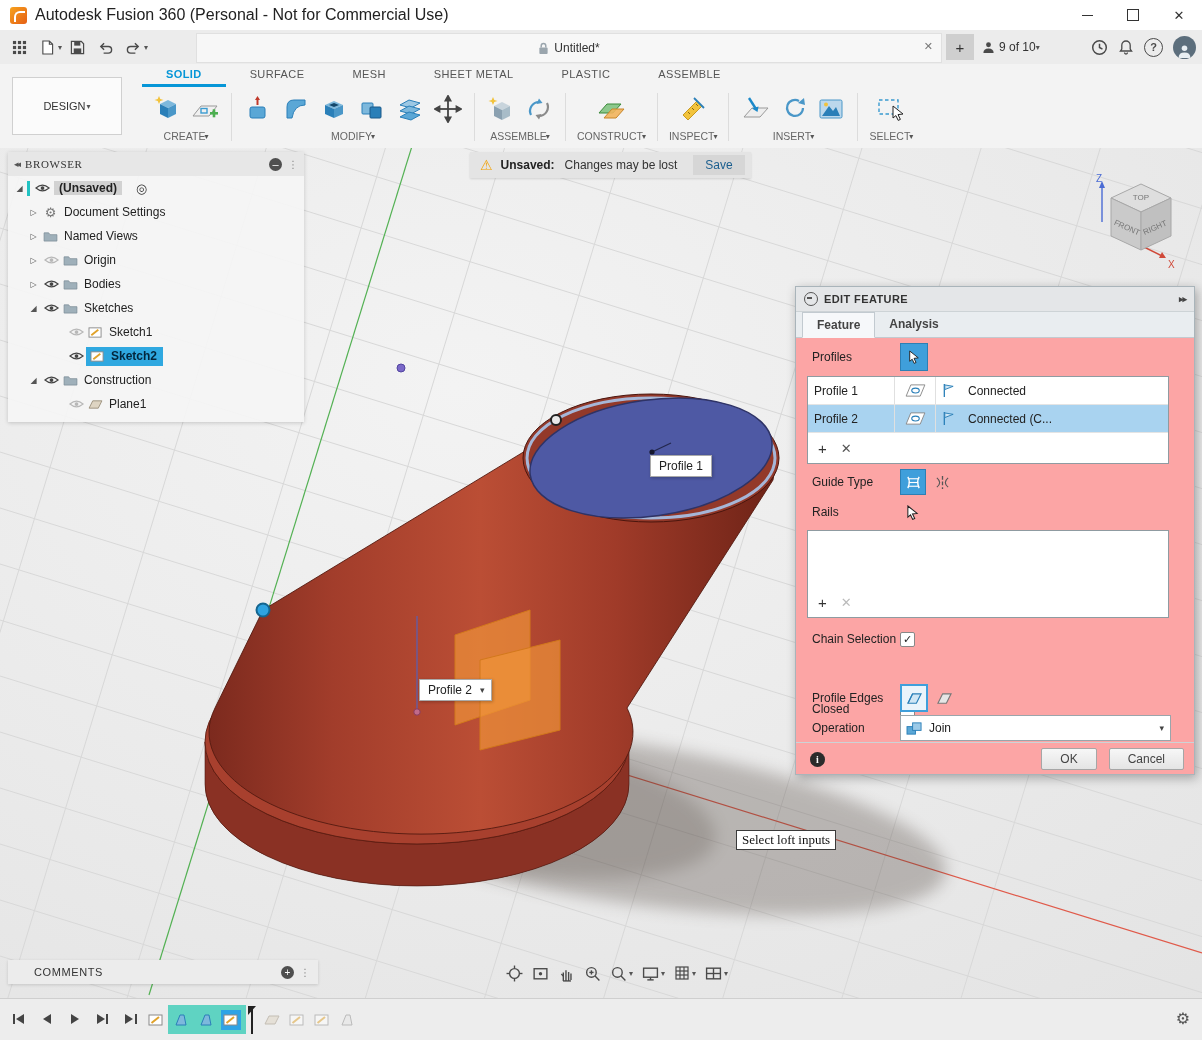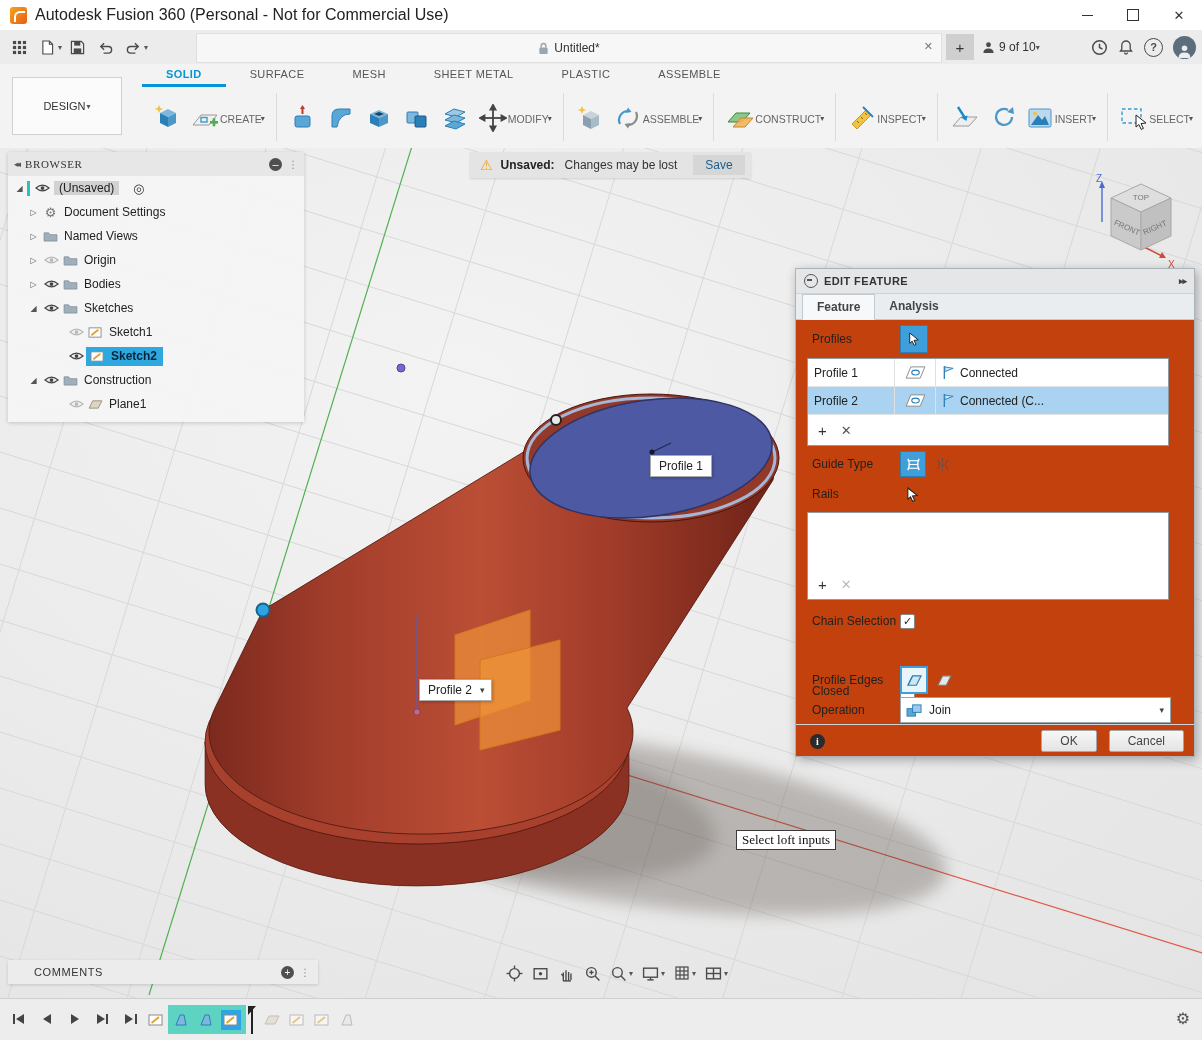--- a/index.html
+++ b/index.html
@@ -31,21 +31,21 @@
   .helpcircle{width:17px;height:17px;border:1.5px solid #4a4a4a;border-radius:50%;display:flex;align-items:center;justify-content:center;font-size:11px;font-weight:bold;color:#4a4a4a;}
   .avatar{width:23px;height:23px;border-radius:50%;background:#5c6e7c;display:flex;align-items:flex-end;justify-content:center;overflow:hidden;}
 
   
   .ribbon{position:absolute;left:0;top:64px;width:1202px;height:84px;background:#f3f3f3;border-bottom:1px solid #d6d6d6;}
   .rtabs{position:absolute;left:142px;top:0;height:23px;display:flex;}
   .rtab{padding:0 24px;line-height:21px;font-size:11px;color:#555;letter-spacing:.4px;}
   .rtab.active{color:#0696d7;font-weight:bold;border-bottom:3px solid #0696d7;}
   .designbtn{position:absolute;left:12px;top:13px;width:108px;height:56px;background:#fbfbfb;border:1px solid #d0d0d0;display:flex;align-items:center;justify-content:center;gap:5px;font-size:11px;color:#333;}
   .rgroups{position:absolute;left:142px;top:23px;height:60px;display:flex;align-items:stretch;}
-  .rgroup{display:flex;flex-direction:row;align-items:center;justify-content:flex-start;padding:2px 10px 0 10px;}
+  .rgroup{display:flex;flex-direction:column;align-items:center;justify-content:flex-start;padding:2px 10px 0 10px;}
   .rgroup .gicons{display:flex;align-items:center;gap:8px;height:40px;}
   .glabel{margin-top:1px;font-size:10.5px;color:#666;display:flex;align-items:center;gap:3px;}
   .gsep{width:1px;background:#dcdcdc;margin:6px 1px;}
   .ricon{width:30px;height:30px;display:flex;align-items:center;justify-content:center;}
 
   
   .scene{position:absolute;left:0;top:148px;}
 
   
   .browser{position:absolute;left:8px;top:152px;width:296px;background:rgba(245,245,245,0.92);box-shadow:0 1px 4px rgba(0,0,0,0.18);padding-bottom:6px;}
@@ -53,56 +53,56 @@
   .bheader .chev{font-size:9px;color:#555;letter-spacing:-2px;margin-right:6px;}
   .bheader .btitle{letter-spacing:.6px;flex:1;font-family:Liberation Serif, serif;}
   .circlebtn{width:13px;height:13px;border-radius:50%;background:#4f4f4f;color:#fff;font-size:11px;line-height:11px;display:flex;align-items:center;justify-content:center;margin-right:6px;}
   .grip{color:#888;font-size:10px;}
   .brow{height:24px;display:flex;align-items:center;font-size:12px;color:#222;}
   .arrow{width:15px;text-align:center;font-size:8px;color:#555;flex:none;}
   .beye{width:20px;display:flex;justify-content:center;flex:none;}
   .bico{width:19px;display:flex;justify-content:center;flex:none;}
   .blabel{margin-left:4px;white-space:nowrap;}
   .activebar{width:3px;height:15px;background:#22c3c3;margin-right:2px;flex:none;}
-  .rootpill{background:#d2d2d2;font-weight:normal;padding:0 5px;margin-left:2px;}
+  .rootpill{background:#d2d2d2;font-weight:bold;padding:0 5px;margin-left:2px;}
   .target{margin-left:14px;font-size:13px;color:#333;}
   .selwrap{display:flex;align-items:center;background:#2fa8e0;padding:0 6px 0 2px;height:19px;}
   .selwrap .blabel{color:#03263c;font-weight:bold;}
 
   
   .warnbar{position:absolute;left:470px;top:152px;height:26px;background:#e4e4e4;display:flex;align-items:center;padding:0 6px 0 10px;box-shadow:0 1px 2px rgba(0,0,0,0.12);}
   .warnbar .wicon{color:#f2a000;font-size:14px;margin-right:8px;}
   .warnbar .wlabel{font-weight:bold;margin-right:10px;}
   .warnbar .wmsg{color:#333;margin-right:16px;}
   .savebtn{background:#d6d6d6;color:#1b5e8e;padding:3px 12px;font-size:12px;}
 
   
   .viewcube{position:absolute;left:1086px;top:170px;}
 
   
-  .dialog{position:absolute;left:795px;top:268px;width:398px;height:487px;background:#c2410c;border:1px solid #a9b4ba;box-shadow:2px 3px 10px rgba(0,0,0,0.3);}
+  .dialog{position:absolute;left:795px;top:286px;width:398px;height:487px;background:#fca5a5;border:1px solid #a9b4ba;box-shadow:2px 3px 10px rgba(0,0,0,0.3);}
   .dheader{height:24px;background:#e4e6e8;border-bottom:1px solid #cdd3d6;display:flex;align-items:center;padding:0 8px;font-size:11px;font-weight:bold;color:#333;letter-spacing:.4px;}
   .dhicon{width:12px;height:12px;border:1.5px solid #555;border-radius:50%;margin-right:6px;position:relative;}
   .dhicon::after{content:"";position:absolute;left:2px;top:4px;width:5px;height:1.5px;background:#555;}
   .dexp{margin-left:auto;font-size:9px;color:#444;letter-spacing:-1px;}
   .dtabs{height:25px;display:flex;border-bottom:1px solid #c2cad0;padding-left:6px;background:#e9edf0;font-weight:bold;}
   .dtab{padding:0 14px;line-height:24px;font-size:12px;color:#444;}
   .dtab.active{background:#f6f8fa;border:1px solid #c2cad0;border-bottom:1px solid #f6f8fa;margin-bottom:-1px;}
   .drow{position:absolute;left:0;width:398px;display:flex;align-items:center;}
   .dlabel{margin-left:16px;font-size:12px;color:#222;width:88px;flex:none;}
   .selbtn{width:26px;height:26px;background:#3f9fdb;border:1px solid #2d7fb4;display:flex;align-items:center;justify-content:center;}
   .tglbtn{width:24px;height:24px;display:flex;align-items:center;justify-content:center;margin-right:4px;}
   .tglbtn.on{background:#3f9fdb;border:1px solid #2d7fb4;}
   .tglbtn.box-on{background:#eaf4fb;border:2px solid #3f9fdb;}
   .dtable{position:absolute;left:11px;top:89px;width:360px;height:86px;background:#fff;border:1px solid #8f9ba1;}
   .trow{height:27px;display:flex;align-items:center;border-bottom:1px solid #e4e4e4;font-size:12px;}
   .trow.sel{background:#a9d3f0;}
   .tname{width:80px;padding-left:6px;flex:none;}
   .ticon{width:40px;display:flex;justify-content:center;border-left:1px solid #e0e0e0;border-right:1px solid #e0e0e0;align-self:stretch;align-items:center;flex:none;}
-  .tstatus{display:flex;align-items:center;gap:5px;padding-left:6px;}
+  .tstatus{display:flex;align-items:center;gap:13px;padding-left:6px;}
   .ttools{height:30px;display:flex;align-items:center;gap:14px;padding-left:10px;font-size:15px;color:#333;}
   .xmark{color:#555;font-size:13px;}
   .xmark.dis{color:#bbb;}
   .emptybox{position:absolute;left:11px;top:243px;width:360px;height:86px;background:#fff;border:1px solid #8f9ba1;display:flex;align-items:flex-end;}
   .chk{width:13px;height:13px;border:1px solid #888;background:#fff;display:flex;align-items:center;justify-content:center;font-size:11px;color:#222;border-radius:2px;}
   .dropdown{width:264px;height:24px;background:#fff;border:1px solid #9aa5ab;display:flex;align-items:center;padding-left:5px;position:relative;}
   .dropdown .dval{margin-left:6px;flex:1;}
   .dropdown .dcaret{position:absolute;right:6px;font-size:9px;color:#444;}
   .dfooter{position:absolute;left:0;top:455px;width:398px;height:32px;border-top:1px solid #cdd3d6;display:flex;align-items:center;}
   .infoi{width:15px;height:15px;border-radius:50%;background:#2b2b2b;color:#fff;font-size:10px;font-weight:bold;display:flex;align-items:center;justify-content:center;margin-left:14px;font-family:"Liberation Serif",serif;}

